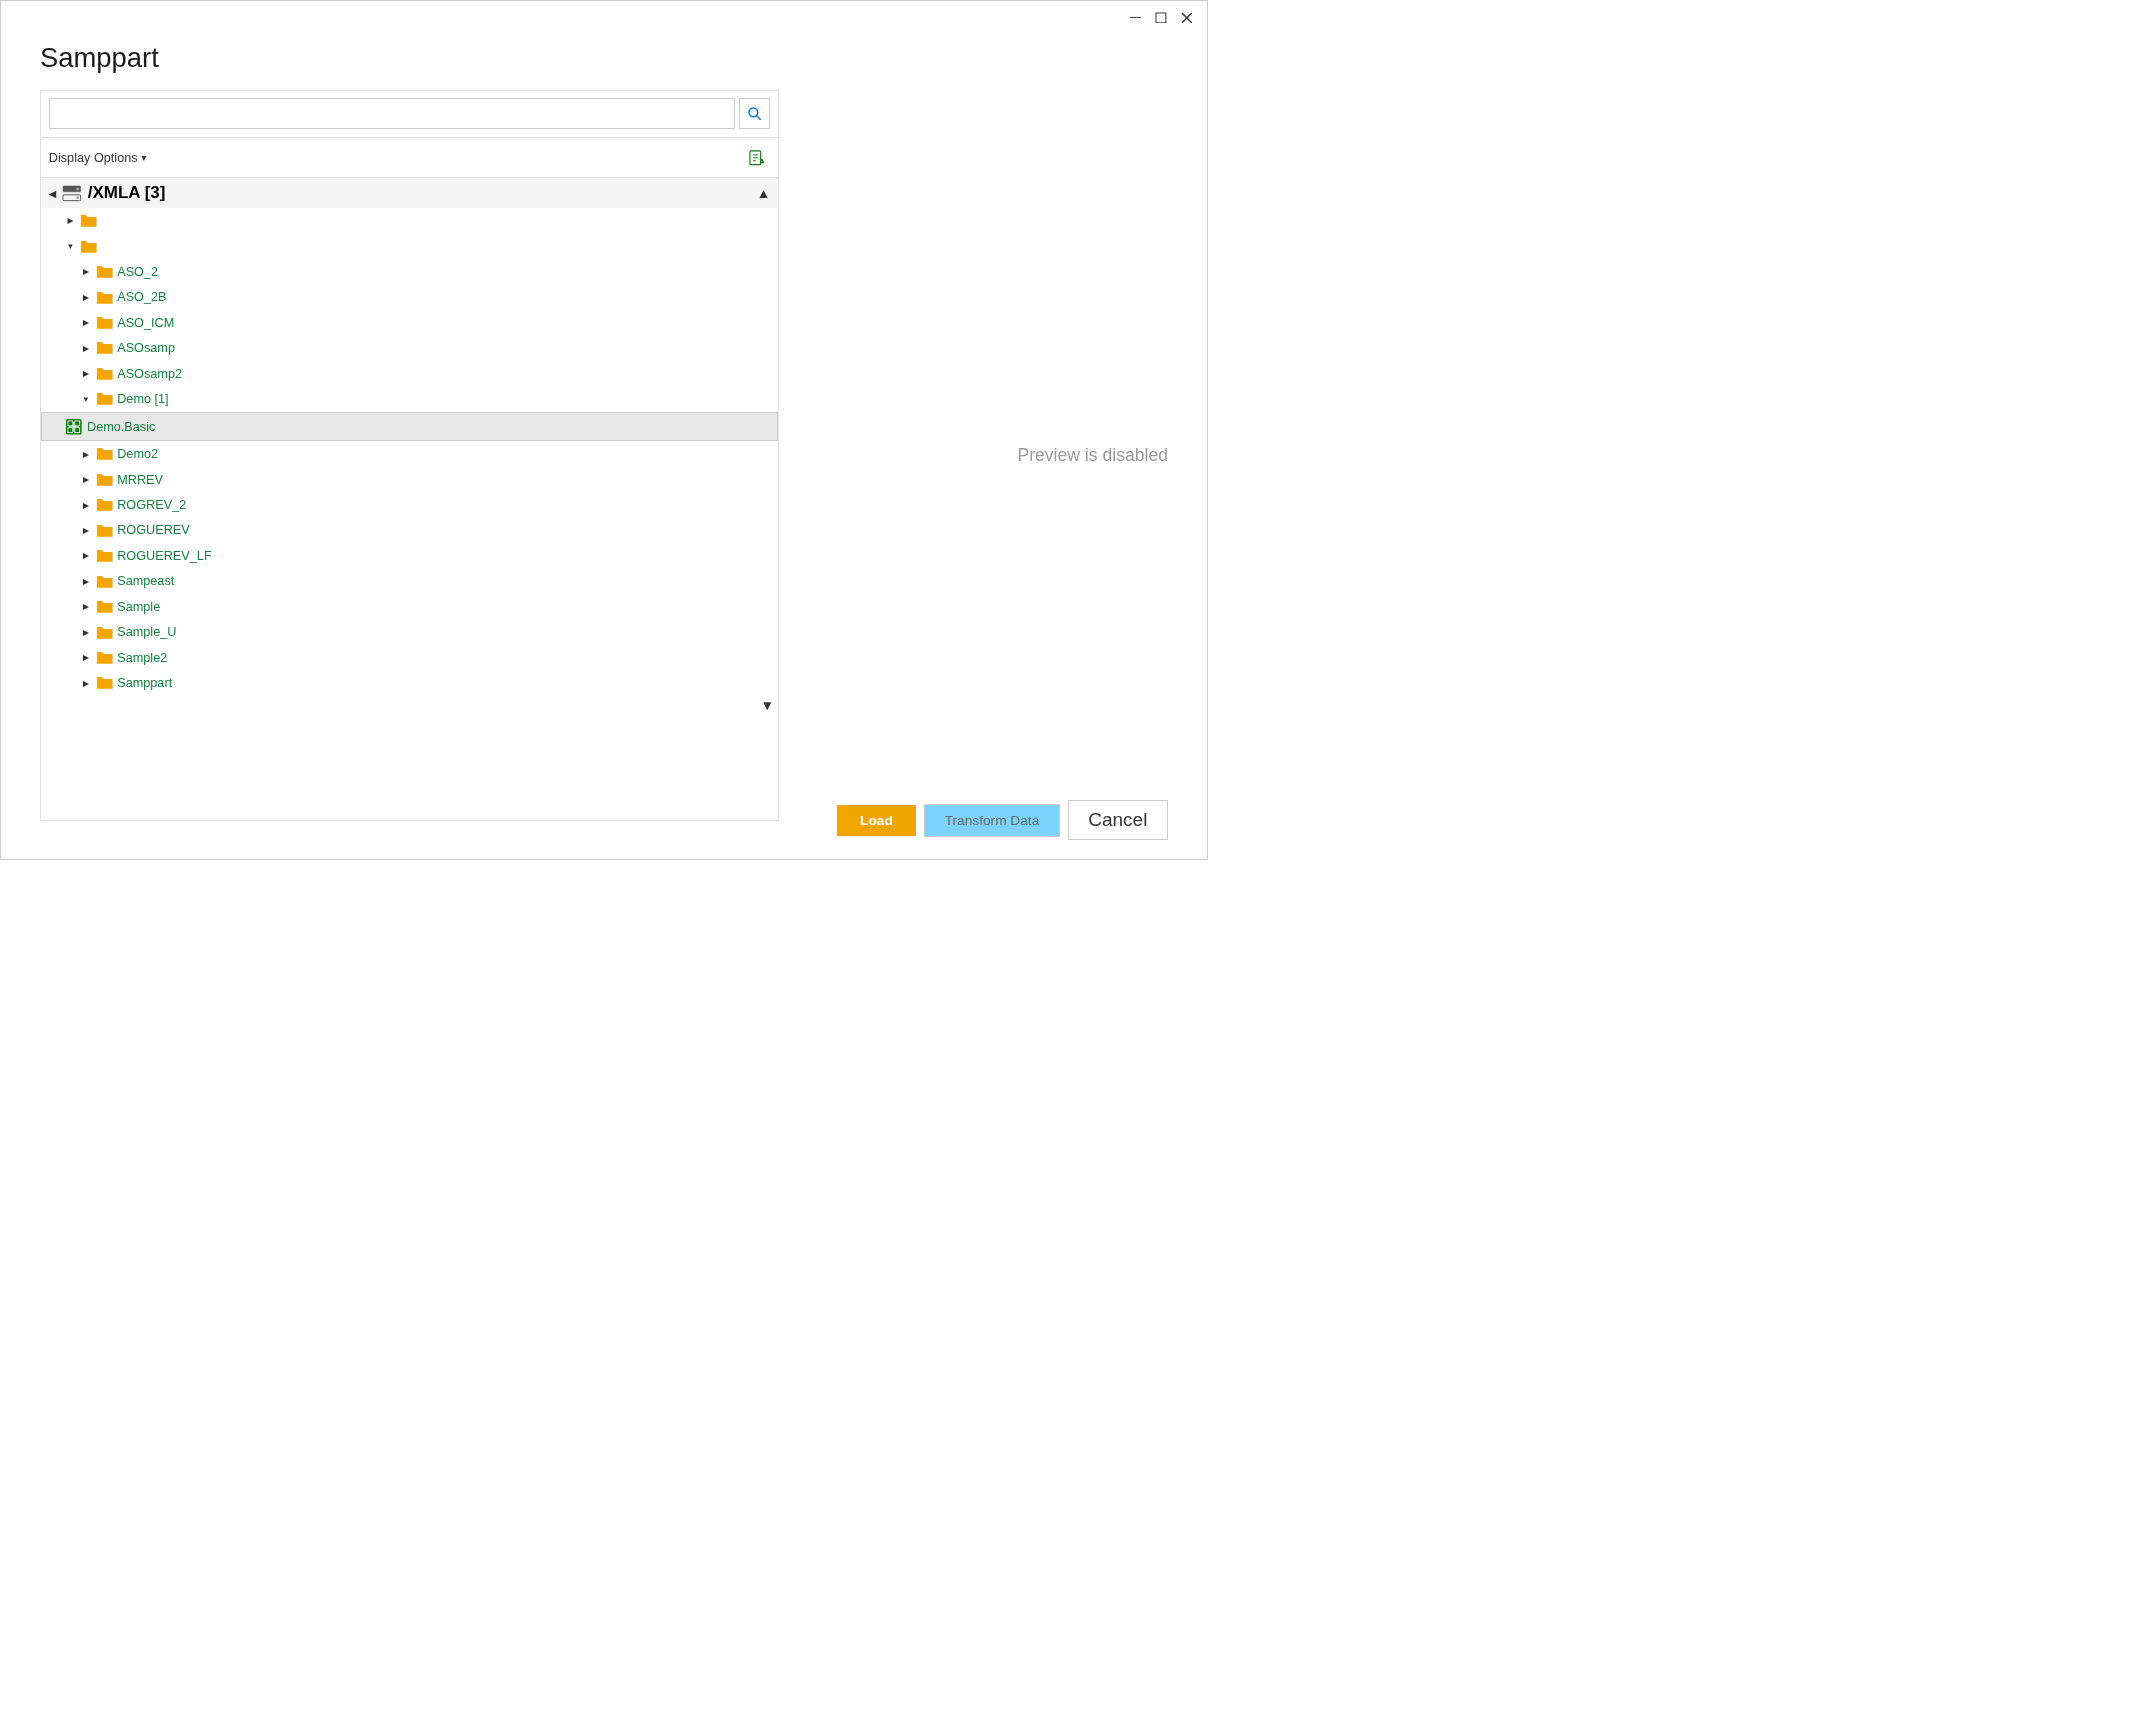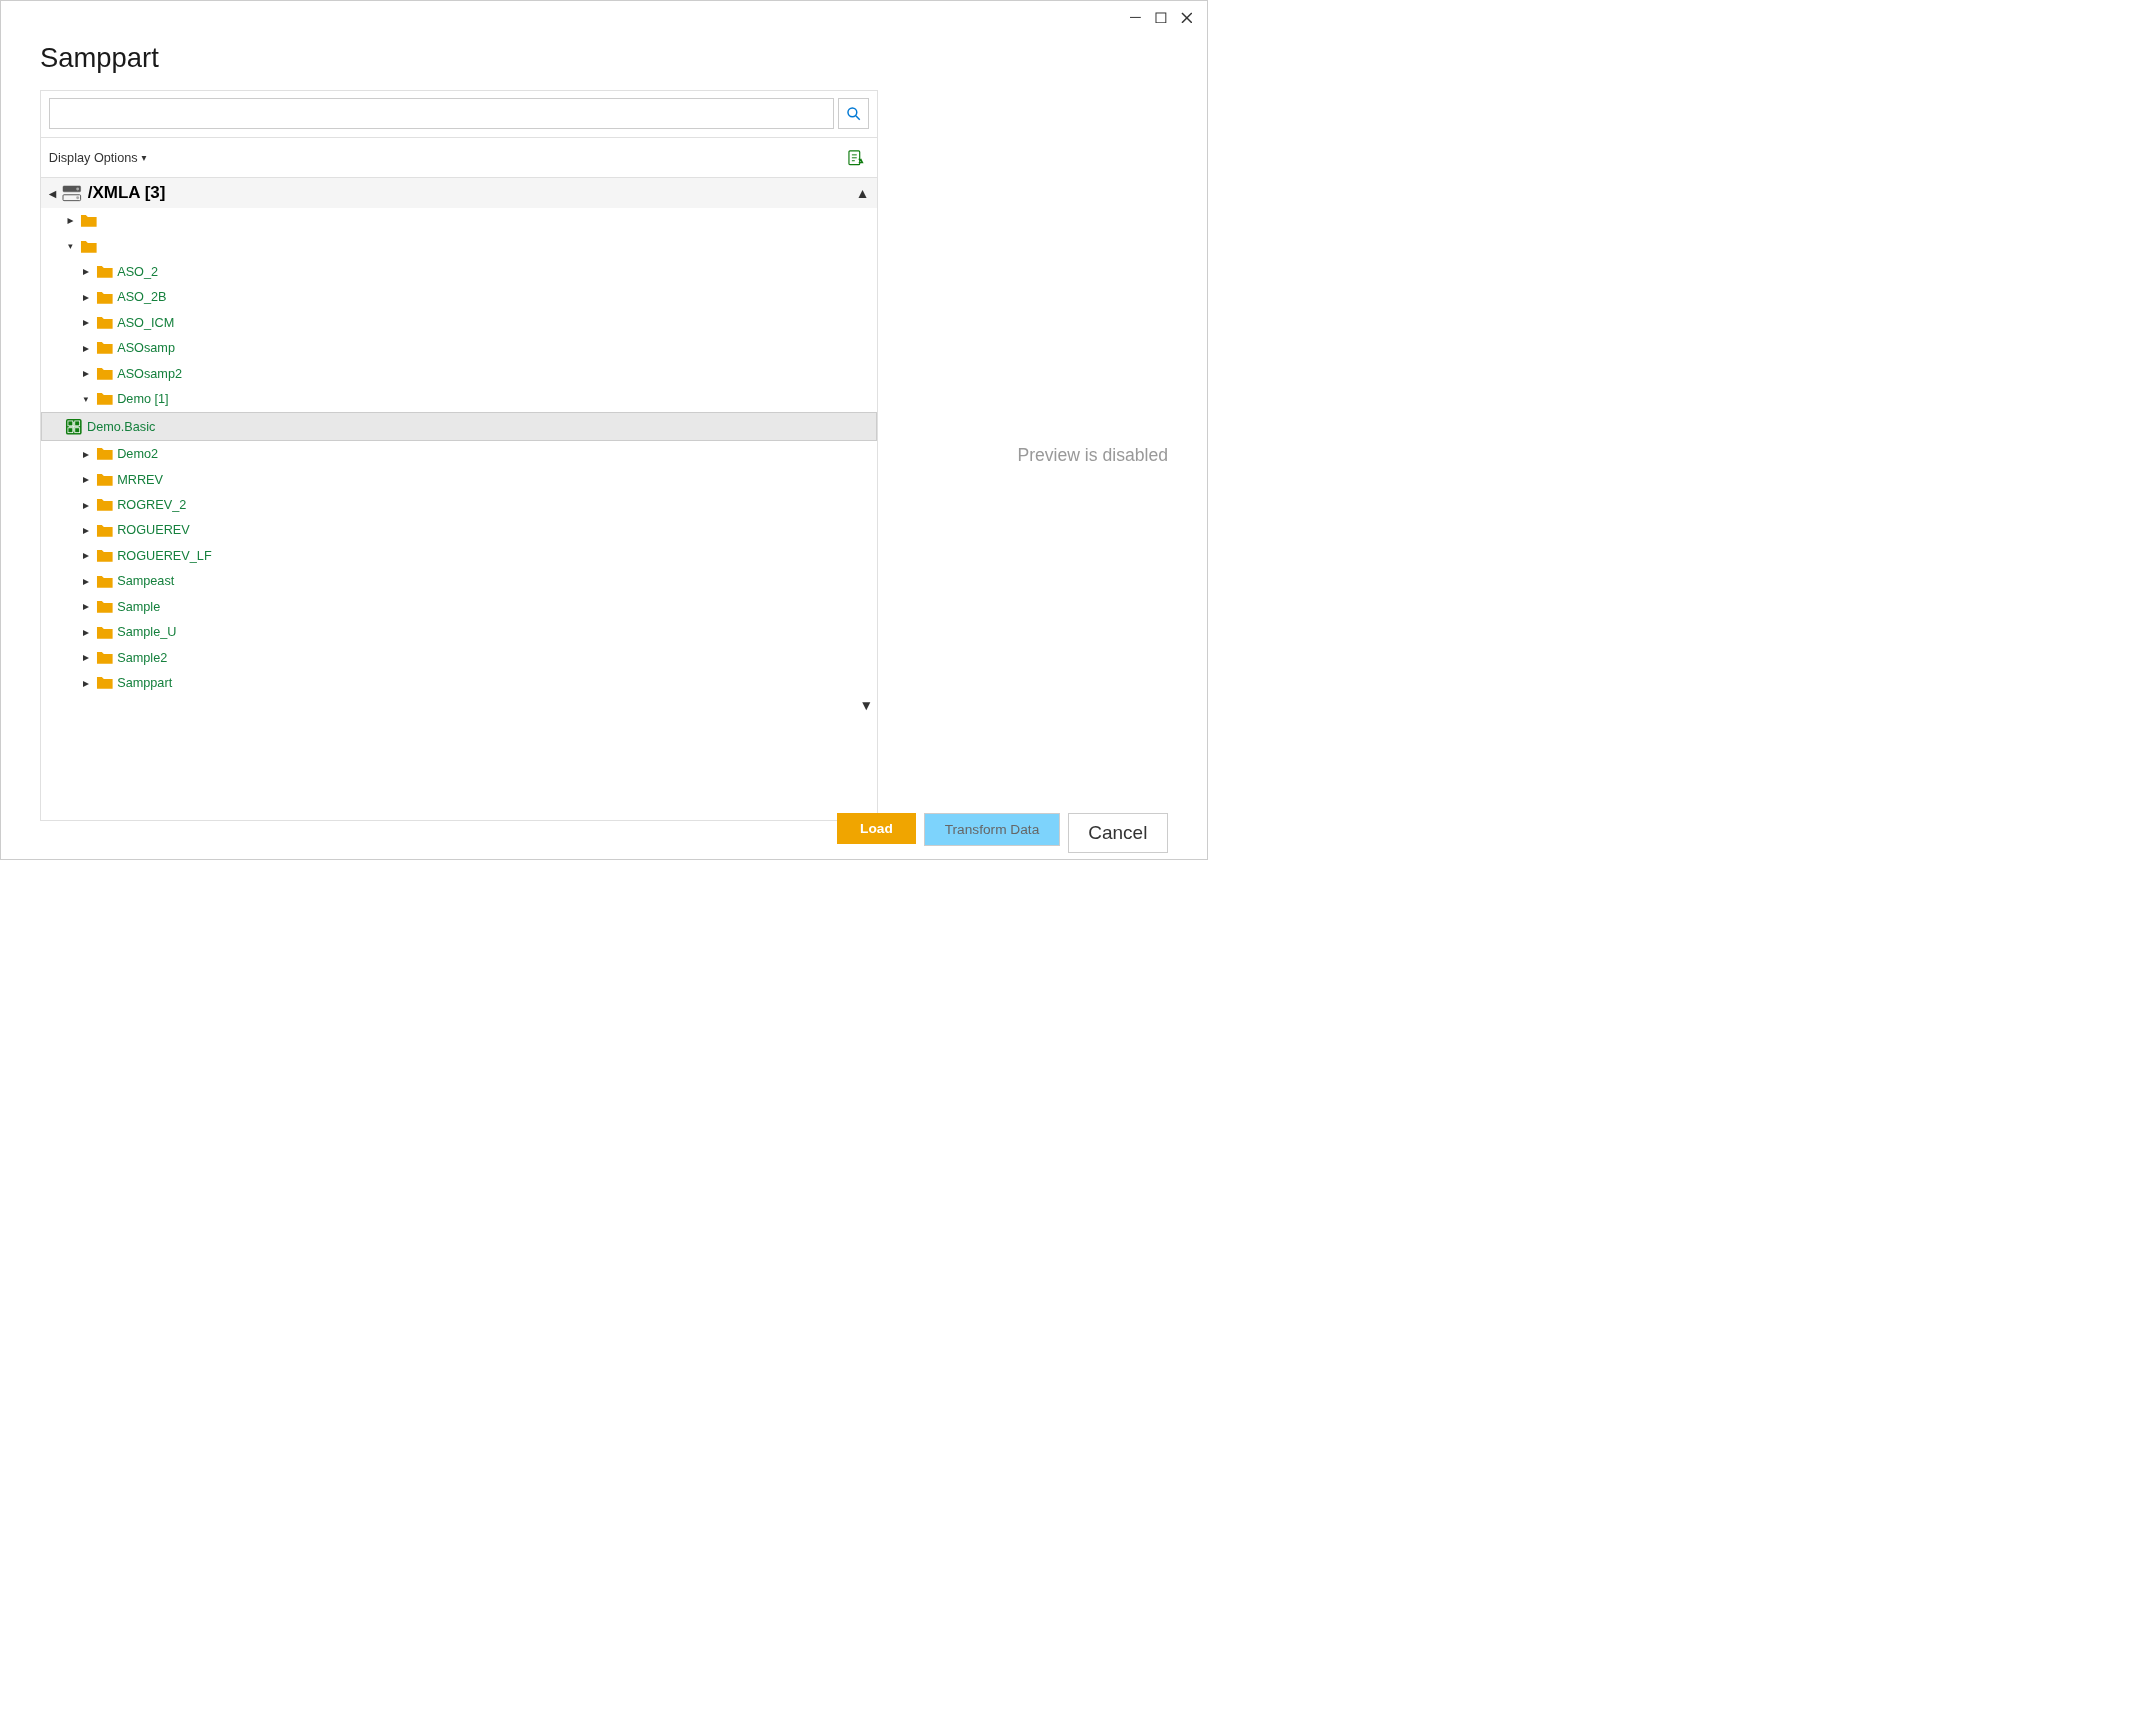--- a/index.html
+++ b/index.html
@@ -41,21 +41,21 @@
 
     .main-content {
       display: flex;
       flex-direction: row;
       padding: 0 39px;
       gap: 0;
       height: calc(100% - 127px);
     }
 
     .left-panel {
-      width: 838px;
+      width: 739px;
       display: flex;
       flex-direction: column;
       border: 1px solid #e0e0e0;
     }
 
     .search-bar {
       display: flex;
       align-items: center;
       padding: 7.8px 7.8px;
       border-bottom: 1px solid #e0e0e0;
@@ -180,25 +180,25 @@
       justify-content: flex-end;
     }
 
     .preview-disabled {
       color: #999;
       font-size: 17.6px;
     }
 
     .bottom-bar {
       position: absolute;
-      bottom: 6px;
+      bottom: 19px;
       right: 39px;
       display: flex;
       gap: 7.8px;
-      align-items: flex-start;
+      align-items: center;
     }
 
     .btn-load {
       background: #f0a500;
       color: #fff;
       border: none;
       padding: 7.8px 23.5px;
       font-size: 13.7px;
       cursor: pointer;
       font-weight: 600;

